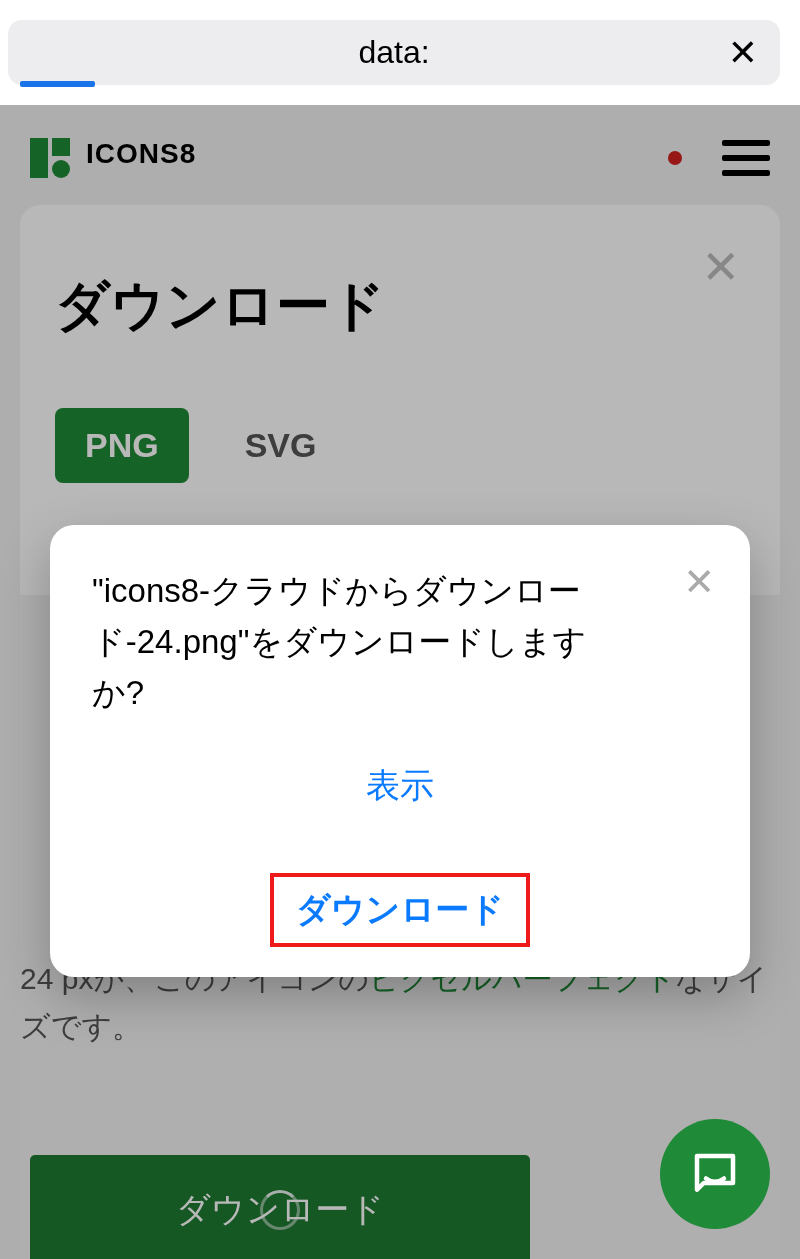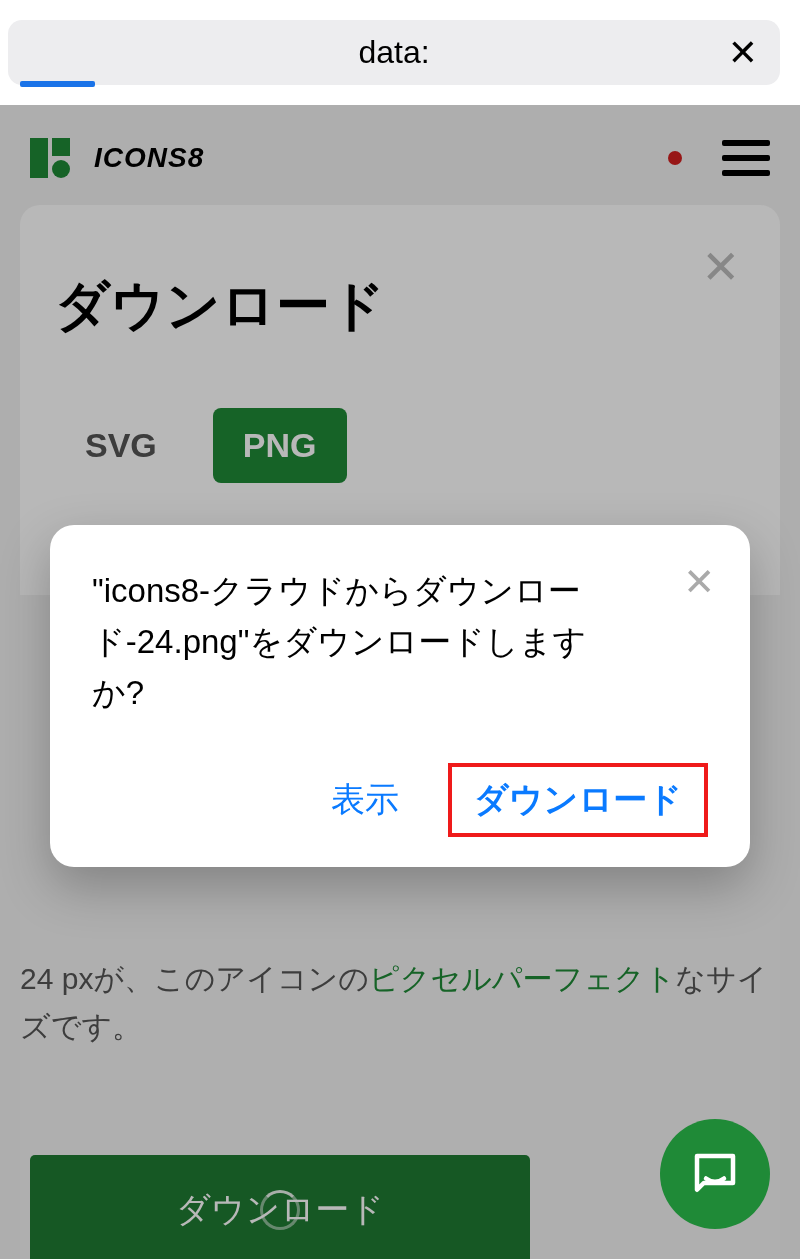--- a/index.html
+++ b/index.html
@@ -11,21 +11,21 @@
   .addr-text { font-size: 32px; color: #000; }
   .addr-close { position: absolute; right: 22px; top: 50%; transform: translateY(-50%); font-size: 36px; color: #000; font-weight: 400; line-height: 1; }
   .progress { position: absolute; left: 20px; bottom: 18px; width: 75px; height: 6px; background: #1a73e8; border-radius: 2px; }
 
   
   .page-wrap { position: absolute; top: 105px; left: 0; width: 800px; height: 1154px; background: #f2f2f2; }
   .dim-overlay { position: absolute; inset: 0; background: rgba(0,0,0,0.28); }
 
   
   .site-header { height: 105px; display: flex; align-items: center; padding: 0 30px; justify-content: space-between; }
-  .logo-group { display: flex; align-items: center; gap: 24px; font-style: italic; }
+  .logo-group { display: flex; align-items: flex-start; gap: 16px; }
   .logo-mark { width: 40px; height: 40px; display:inline-block; }
   .logo-text { font-size: 28px; font-weight: 800; letter-spacing: 1px; }
   .header-right { display: flex; align-items: center; gap: 40px; }
   .red-dot { width: 14px; height: 14px; background: #d21f1f; border-radius: 50%; }
   .hamburger { width: 48px; height: 36px; display: flex; flex-direction: column; justify-content: space-between; }
   .hamburger span { height: 6px; background: #000; border-radius: 2px; display: block; width: 100%; }
 
   
   .main-card { position: absolute; top: 100px; left: 20px; right: 20px; bottom: 0; background: #fff; border-radius: 20px 20px 0 0; padding: 40px 35px; }
   .main-close { position: absolute; top: 35px; right: 40px; font-size: 46px; color: #bbb; font-weight: 300; }
@@ -42,21 +42,21 @@
   .big-download { position: absolute; top: 560px; left: 10px; width: 500px; height: 110px; background: #1f7a33; color: #fff; font-size: 34px; display: flex; align-items: center; justify-content: center; border-radius: 5px; }
   .big-download .spinner { width: 40px; height: 40px; border: 3px solid rgba(255,255,255,0.5); border-top-color: rgba(255,255,255,0.9); border-radius: 50%; position:absolute; }
 
   
   .fab { position: absolute; bottom: 30px; right: 30px; width: 110px; height: 110px; border-radius: 50%; background: #1f8a37; display: flex; align-items: center; justify-content: center; z-index: 60; }
 
   
   .confirm { position: absolute; top: 525px; left: 50px; right: 50px; background: #fff; border-radius: 24px; padding: 40px 42px 30px 42px; box-shadow: 0 20px 50px rgba(0,0,0,0.25); z-index: 80; }
   .confirm-close { position: absolute; top: 35px; right: 35px; font-size: 38px; color: #aaa; font-weight: 300; }
   .confirm-msg { font-size: 33px; color: #000; line-height: 1.55; padding-right: 80px; }
-  .confirm-actions { display: flex; justify-content: flex-end; gap: 49px; margin-top: 45px; align-items: center; }
+  .confirm-actions { display: flex; justify-content: flex-end; gap: 64px; margin-top: 45px; align-items: center; flex-direction: column; }
   .action-view { color: #0a7aff; font-size: 34px; }
   .action-download { color: #0a7aff; font-size: 34px; font-weight: 700; padding: 10px 22px; border: 4px solid #ef1a1a; }
 
 </style>
 </head>
 <body>
 
 <div class="browser-bar">
   <div class="addr-bar">
     <span class="addr-text">data:</span>
@@ -86,22 +86,22 @@
           <span></span>
         </span>
     </div>
   </div>
 
   <div class="main-card">
     <span class="main-close">✕</span>
     <h1 class="main-title">ダウンロード</h1>
 
     <div class="tabs">
+      <div class="tab active">PNG</div>
       <div class="tab">SVG</div>
-      <div class="tab active">PNG</div>
     </div>
 
     <div class="bg-panel">
       <div class="hint-text">
         <span>24 pxが、このアイコンの</span><span class="hint-link">ピクセルパーフェクト</span><span>なサイズです。</span>
       </div>
 
       <div class="big-download">
         <span class="spinner"></span>
         <span>ダウンロード</span>

